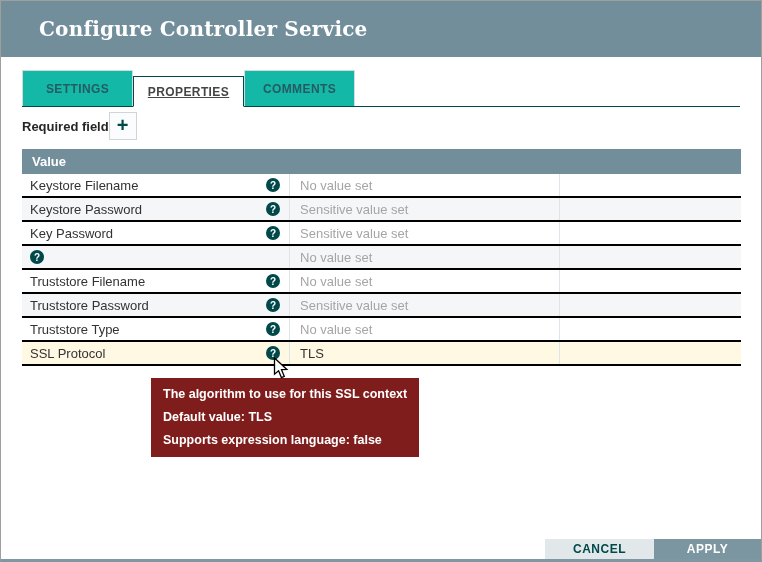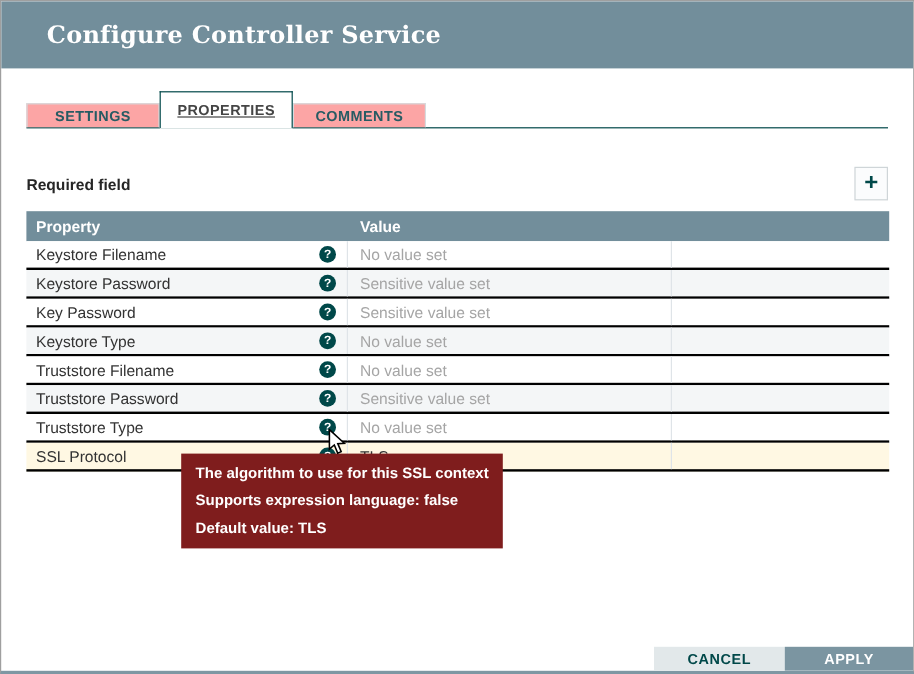--- a/index.html
+++ b/index.html
@@ -34,22 +34,22 @@
 
   
   .tabbar {
     margin-top: 19px;
     display: flex;
     align-items: flex-end;
     border-bottom: 1px solid #004849;
     height: 31px;
   }
   .tab {
-    width: 111px; height: 20px;
-    background: #fca5a5;
+    width: 111px; height: 36px;
+    background: #14b8a6;
     border: 1px solid #d5dbde;
     border-bottom: none;
     display: flex; align-items: center; justify-content: center;
     font-size: 12px; font-weight: bold;
     color: #265b63;
     letter-spacing: 0.4px;
     cursor: pointer;
   }
   .tab.active {
     height: 31px;
@@ -57,23 +57,23 @@
     border: 1px solid #004849;
     border-bottom: 1px solid #ffffff;
     margin-bottom: -1px;
     color: #454545;
     z-index: 2;
     text-decoration: underline;
   }
 
   
   .table-controls {
-    margin-top: 32px;
+    margin-top: 5px;
     height: 28px;
-    display: flex; justify-content: space-between; align-items: center;
+    display: flex; justify-content: flex-start; align-items: center;
   }
   .required-label { font-size: 13px; font-weight: bold; color: #262626; }
   .add-btn {
     width: 28px; height: 28px;
     border: 1px solid #cfd5d8;
     background: #fbfcfd;
     display: flex; align-items: center; justify-content: center;
     cursor: pointer;
   }
   .add-btn span { font-size: 20px; font-weight: bold; color: #004849; line-height: 1; margin-top: -2px; }
@@ -171,21 +171,20 @@
 
     <div class="table-controls">
       <div class="required-label">Required field</div>
       <div class="add-btn">
         <span>+</span>
       </div>
     </div>
 
     <div class="ptable">
       <div class="ptable-header">
-        <div class="col-prop">Property</div>
         <div class="col-val">Value</div>
         <div class="col-rest"></div>
       </div>
       <div class="ptable-body" id="ptable-body">
           <div class="prow">
             <div class="col-prop">
               <span class="pname">Keystore Filename</span>
               <span class="help">?</span>
             </div>
             <div class="col-val">
@@ -208,21 +207,20 @@
               <span class="pname">Key Password</span>
               <span class="help">?</span>
             </div>
             <div class="col-val">
               <span class="vtext unset">Sensitive value set</span>
             </div>
             <div class="col-rest"></div>
           </div>
           <div class="prow alt">
             <div class="col-prop">
-              <span class="pname">Keystore Type</span>
               <span class="help">?</span>
             </div>
             <div class="col-val">
               <span class="vtext unset">No value set</span>
             </div>
             <div class="col-rest"></div>
           </div>
           <div class="prow">
             <div class="col-prop">
               <span class="pname">Truststore Filename</span>
@@ -263,22 +261,22 @@
             </div>
             <div class="col-rest"></div>
           </div>
         </div>
     </div>
 
   </div>
 
   <div class="tooltip">
     <div>The algorithm to use for this SSL context</div>
+    <div>Default value: TLS</div>
     <div>Supports expression language: false</div>
-    <div>Default value: TLS</div>
   </div>
 
   <div class="cursor">
     <svg width="17" height="23" viewBox="0 0 17 23">
       <path d="M1.5 1 L1.5 17.2 L5.6 13.8 L8.4 20.6 L11.3 19.4 L8.5 12.7 L13.9 12.4 Z" fill="#ffffff" stroke="#000000" stroke-width="1.3"></path>
     </svg>
   </div>
 
   <div class="dialog-footer">
     <div class="btn btn-cancel">CANCEL</div>

